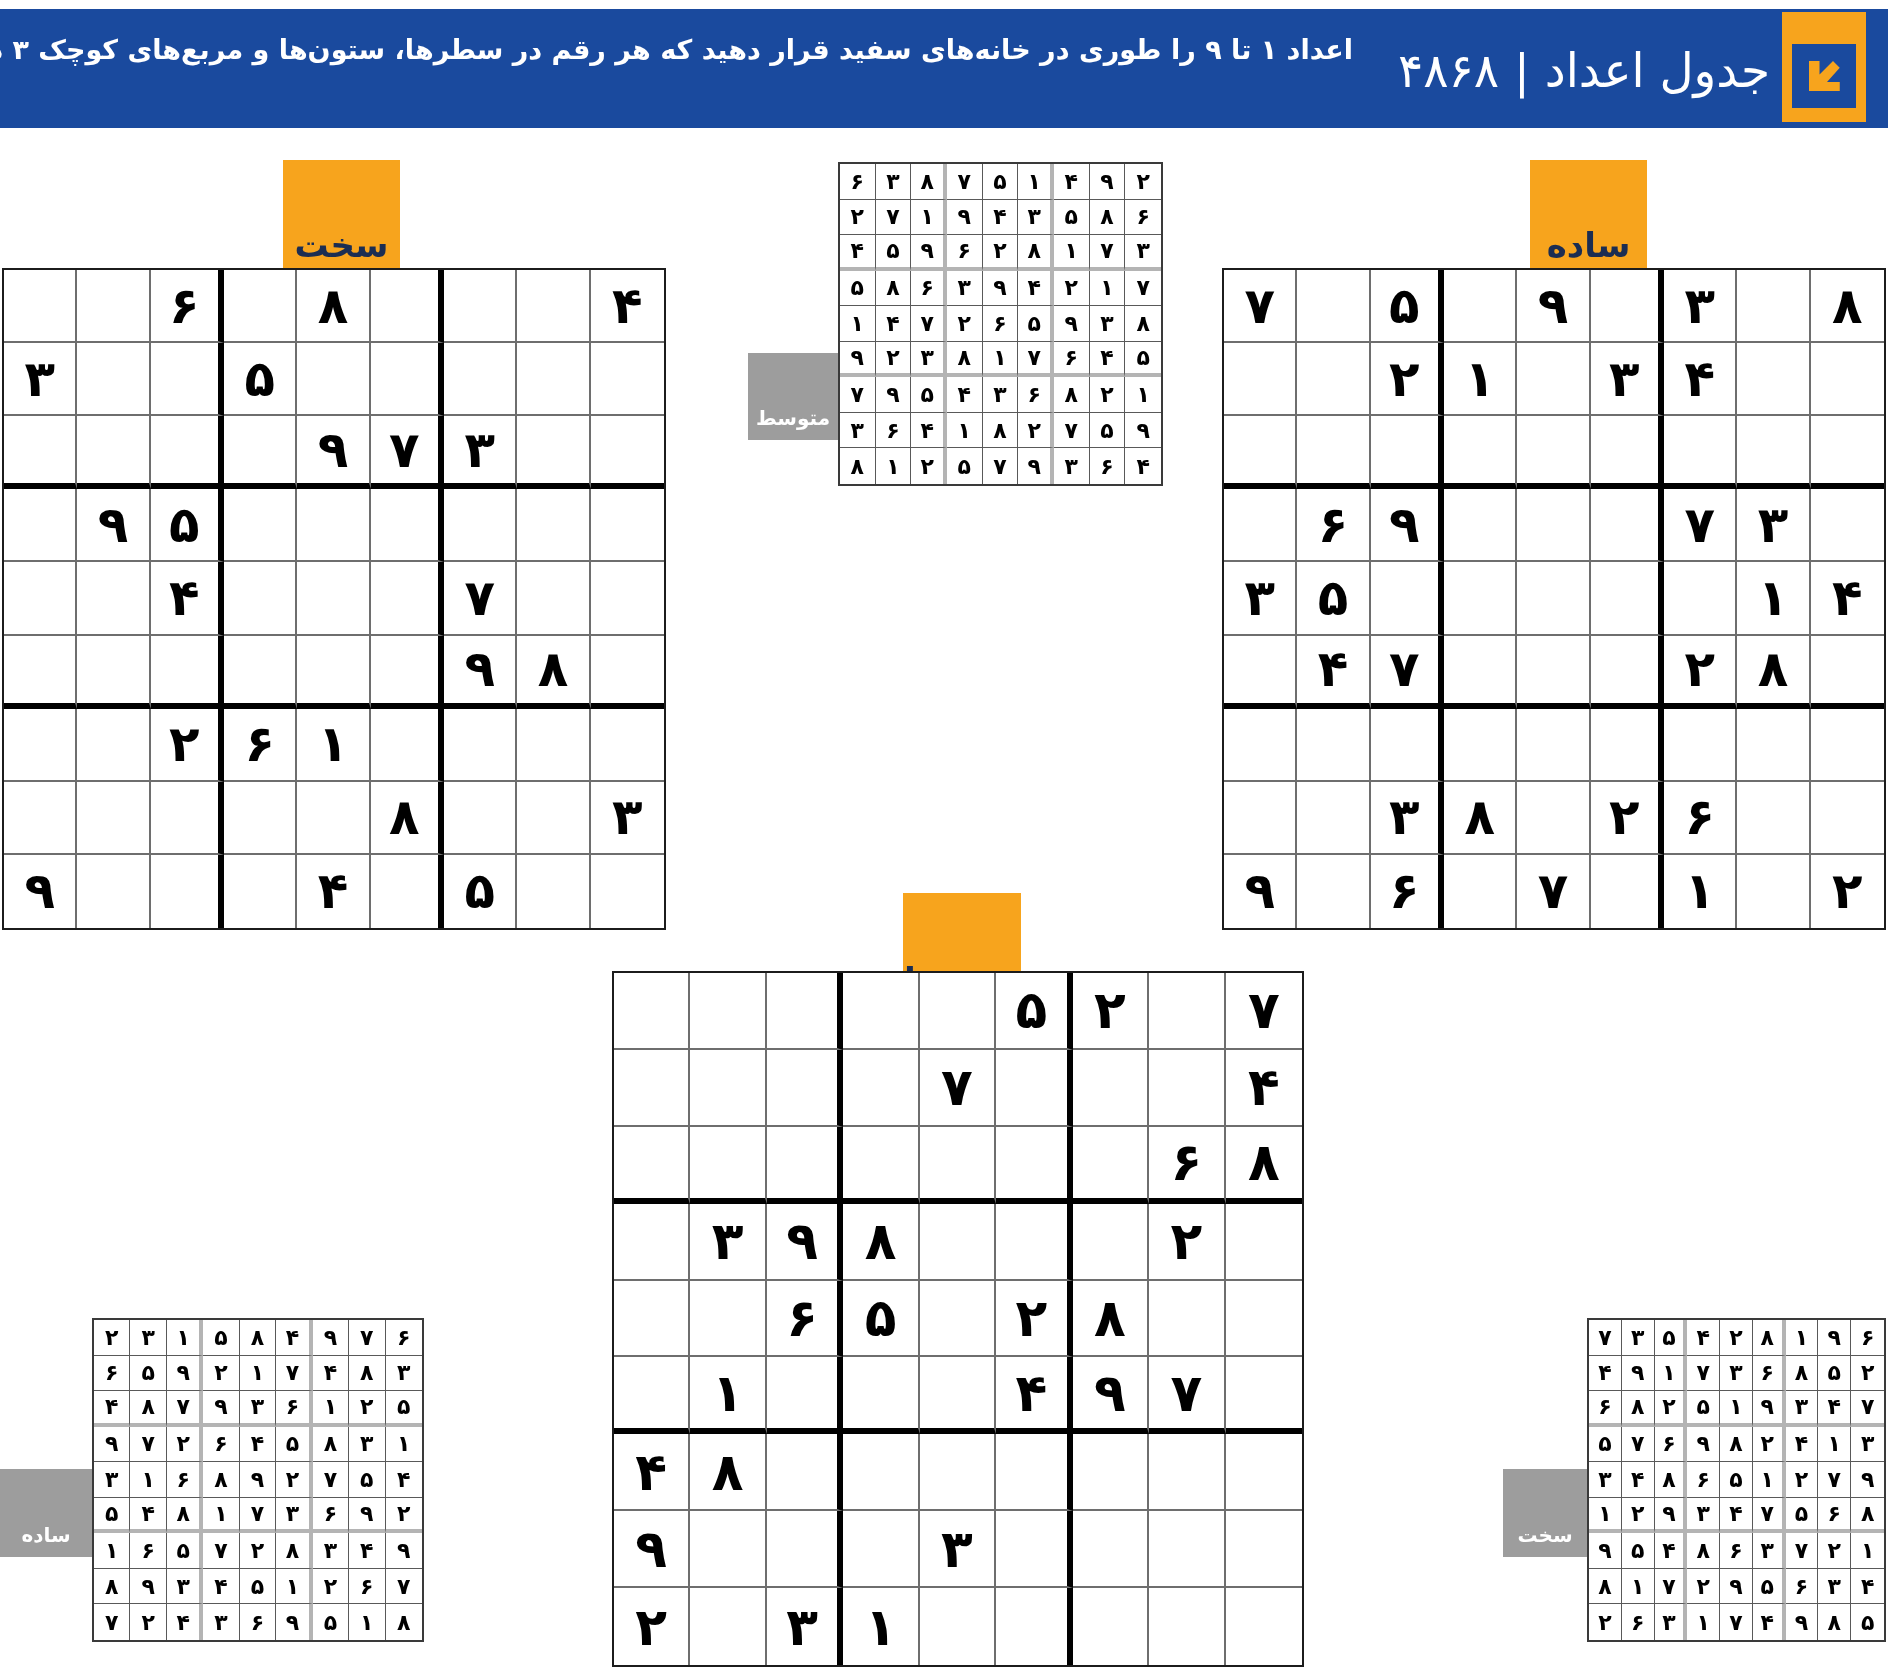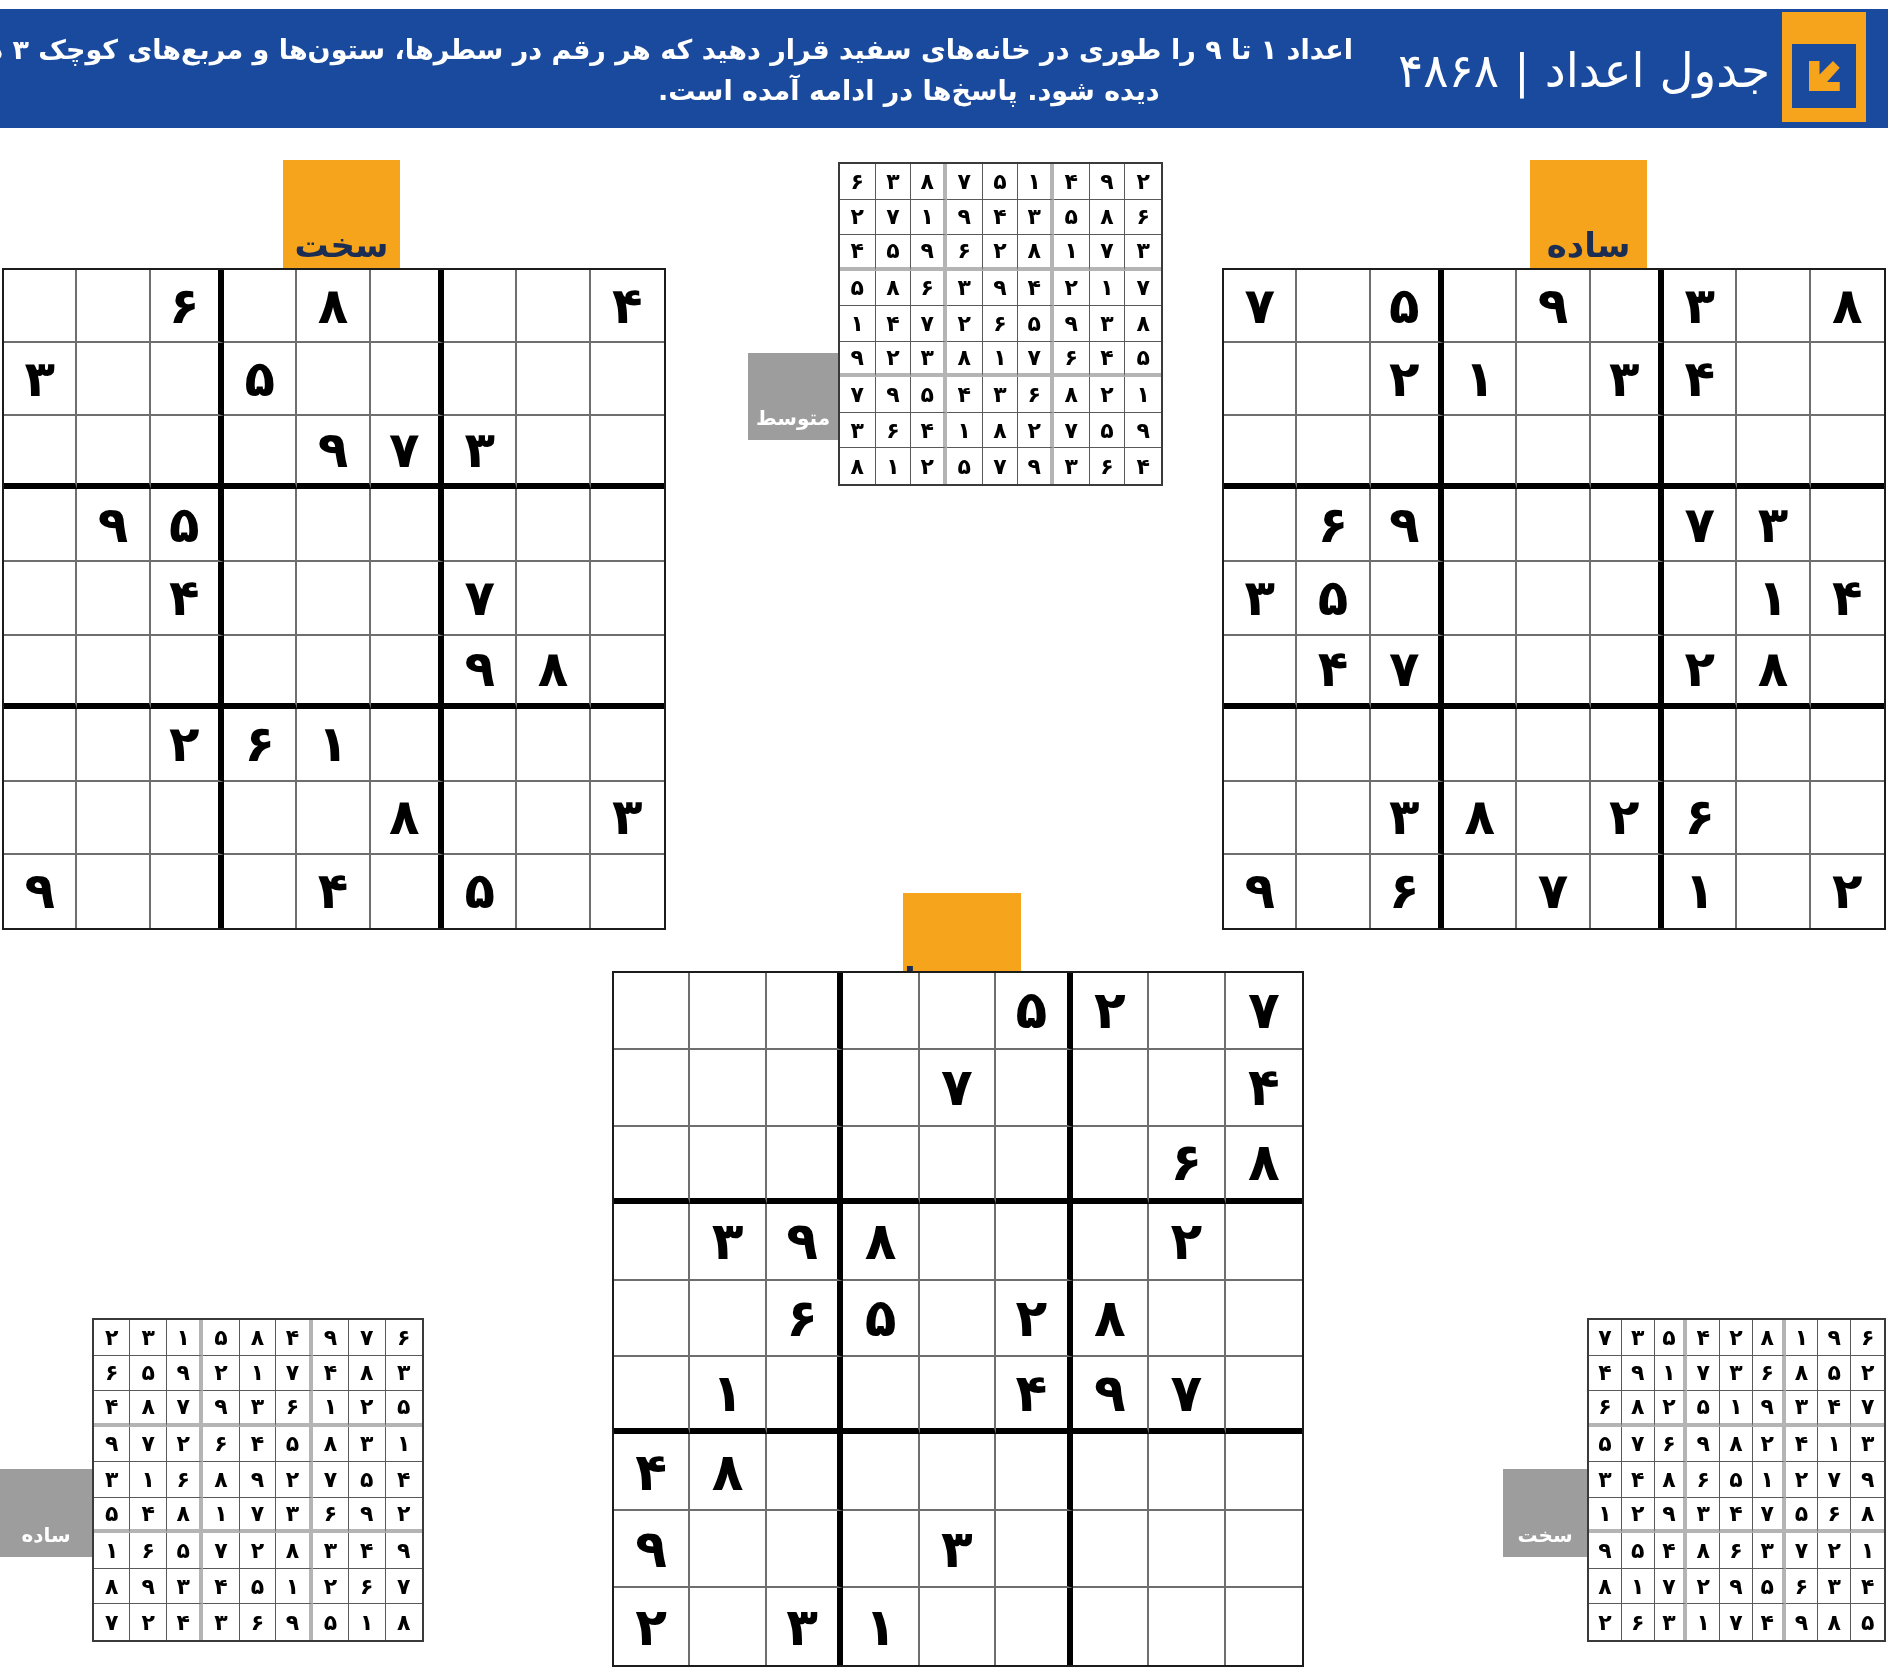--- a/index.html
+++ b/index.html
@@ -47,21 +47,20 @@
   .small .cell.hsep{border-bottom:4px solid #b4b4b4;}
 </style>
 </head>
 <body>
 
 <div class="page">
 
   <div class="header-bar">
     <div class="instructions">
       <div class="l1">اعداد ۱ تا ۹ را طوری در خانه‌های سفید قرار دهید که هر رقم در سطرها، ستون‌ها و مربع‌های کوچک ۳ در ۳ یک‌بار</div>
-      <div class="l2">دیده شود. پاسخ‌ها در ادامه آمده است.</div>
     </div>
     <div class="page-title">جدول اعداد | ۴۸۶۸</div>
   </div>
   <div class="logo">
     <div class="logo-inner">
       <svg width="48" height="48" viewBox="0 0 64 64" aria-hidden="true">
         <polygon points="12,52 12,12 26,12 26,30 44,12 53,21 36,40 53,40 53,52" fill="#f7a41d"></polygon>
       </svg>
     </div>
   </div>

